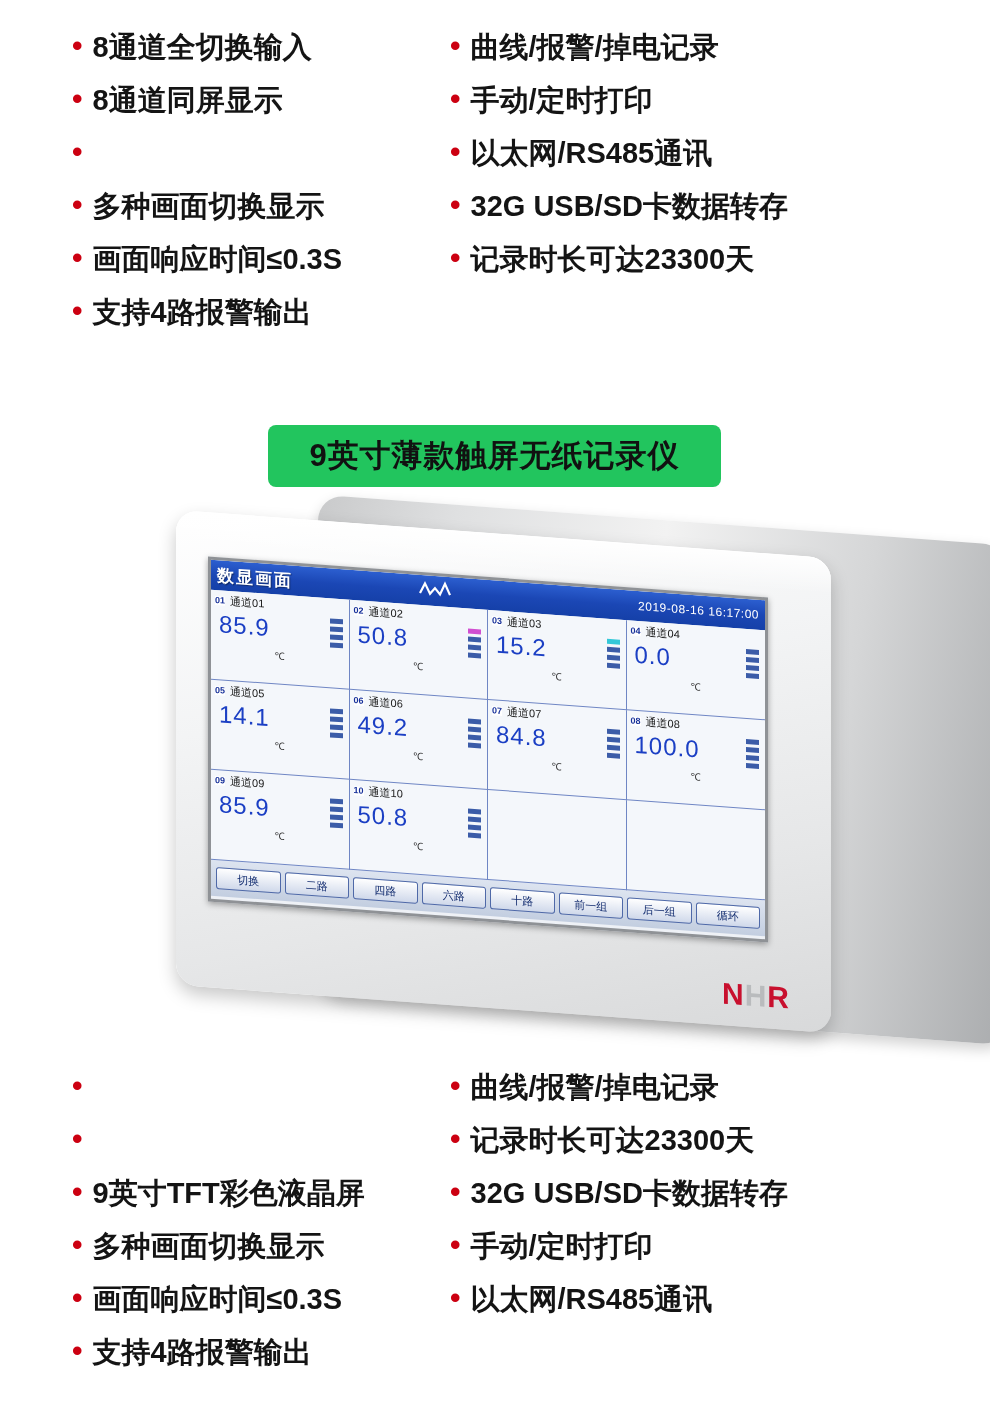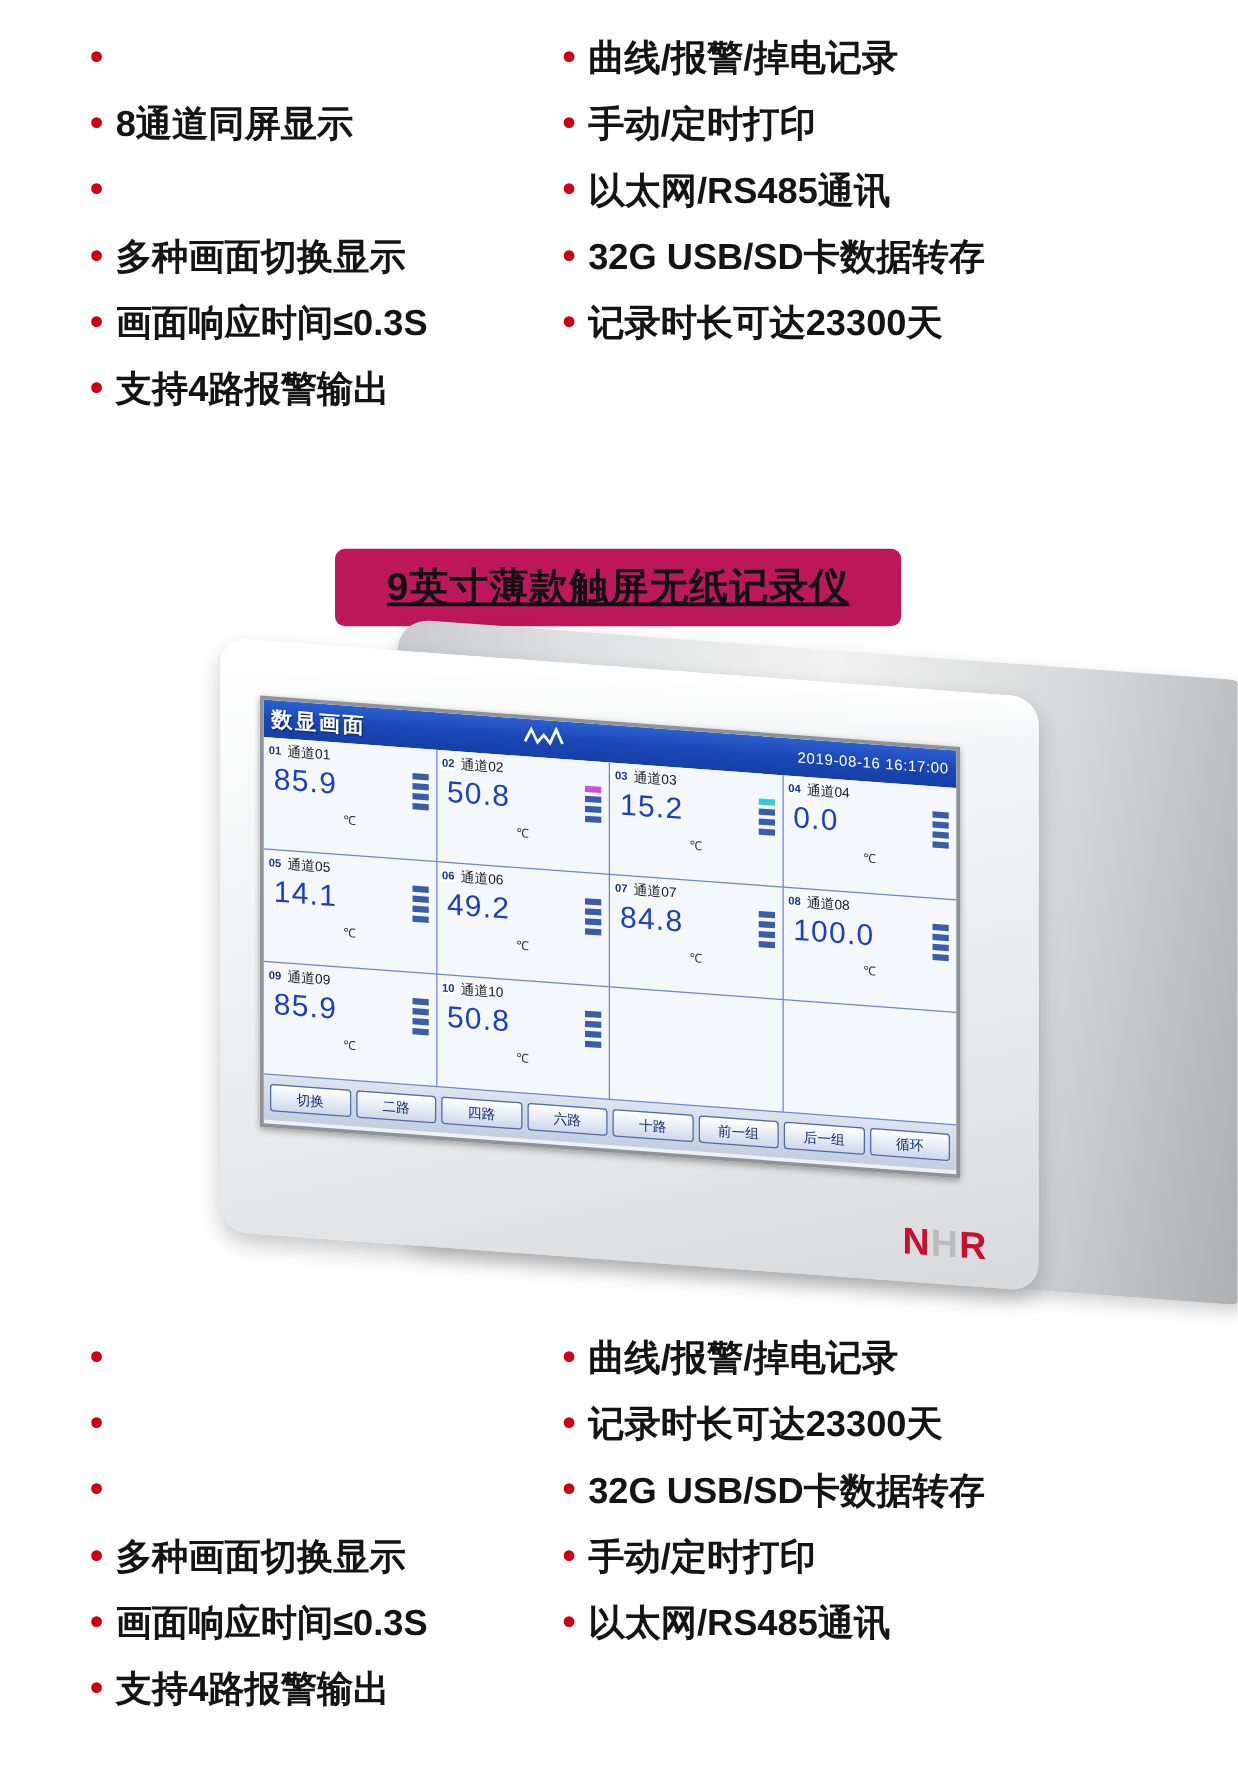--- a/index.html
+++ b/index.html
@@ -47,33 +47,32 @@
     line-height: 1;
     margin-right: 10px;
     position: relative;
     top: -1px;
   }
 
   
   .title-pill {
     position: absolute;
     left: 268px;
-    top: 439px;
+    top: 425px;
     width: 453px;
     height: 62px;
-    background: #be185d;
+    background: #22c55e;
     border-radius: 8px;
     display: flex;
     align-items: center;
     justify-content: center;
     font-size: 31px;
     font-weight: bold;
     color: #111;
     letter-spacing: 1px;
-    text-decoration: underline;
   }
 
   
   .device-wrap {
     position: absolute;
     left: 168px;
     top: 512px;
     width: 680px;
     height: 525px;
   }
@@ -258,20 +257,21 @@
   .brand .h { color: #b9bbbd; }
   .brand .r { color: #c8102e; }
 </style>
 </head>
 <body>
 
 <div class="feature-block" style="top:32px;">
   <div class="feature-col left">
     <div class="feature-item">
         <span class="bullet">•</span>
+        <span>8通道全切换输入</span>
       </div>
     <div class="feature-item">
         <span class="bullet">•</span>
         <span>8通道同屏显示</span>
       </div>
     <div class="feature-item">
         <span class="bullet">•</span>
       </div>
     <div class="feature-item">
         <span class="bullet">•</span>
@@ -504,20 +504,21 @@
 <div class="feature-block" style="top:1072px;">
   <div class="feature-col left">
     <div class="feature-item">
         <span class="bullet">•</span>
       </div>
     <div class="feature-item">
         <span class="bullet">•</span>
       </div>
     <div class="feature-item">
         <span class="bullet">•</span>
+        <span>9英寸TFT彩色液晶屏</span>
       </div>
     <div class="feature-item">
         <span class="bullet">•</span>
         <span>多种画面切换显示</span>
       </div>
     <div class="feature-item">
         <span class="bullet">•</span>
         <span>画面响应时间≤0.3S</span>
       </div>
     <div class="feature-item">

